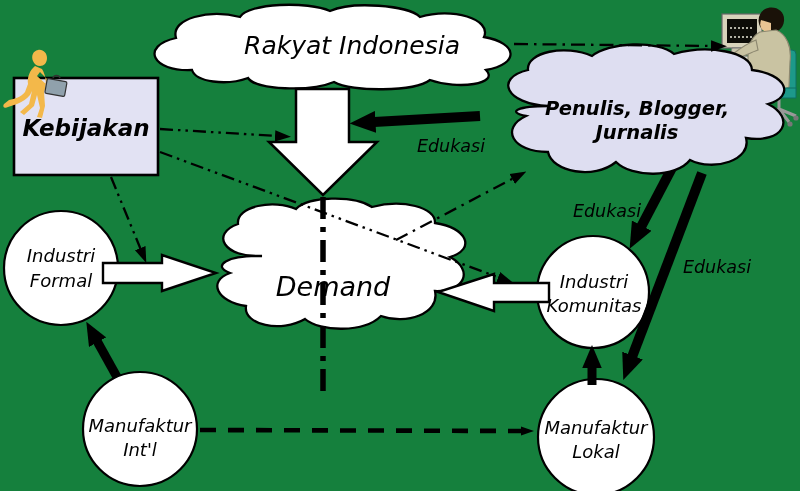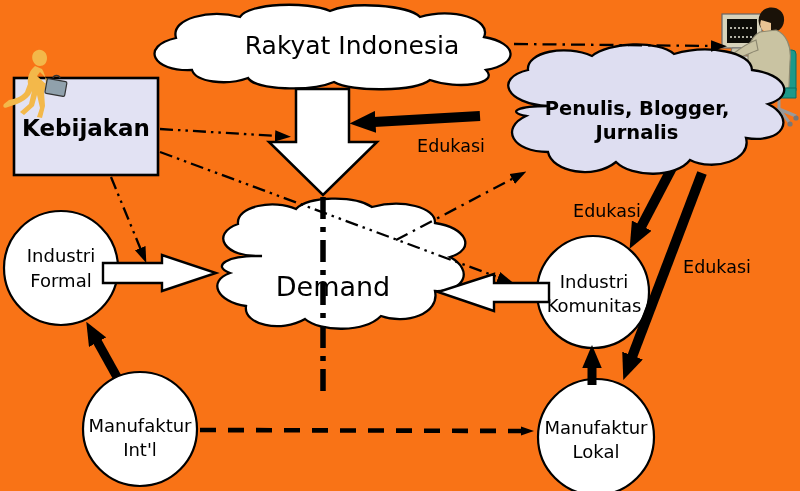--- a/index.html
+++ b/index.html
@@ -1,17 +1,17 @@
 <!DOCTYPE html>
 <html><head>
 <meta charset="utf-8">
 <style>
   html,body{margin:0;padding:0;background:#fff;}
-  .stage{position:relative;width:800px;height:491px;background:#f97316;overflow:hidden;
-         font-family:"DejaVu Sans",sans-serif;}
+  .stage{position:relative;width:800px;height:491px;background:#15803d;overflow:hidden;
+         font-family:"DejaVu Sans",sans-serif;font-style:italic;}
   svg{display:block;}
   text{font-family:"DejaVu Sans",sans-serif;fill:#000;}
   .node-label{font-size:18px;}
   .edge-label{font-size:17.5px;}
 </style>
 </head>
 <body>
 
 <div class="stage">
 <svg width="800" height="491" viewBox="0 0 800 491">

